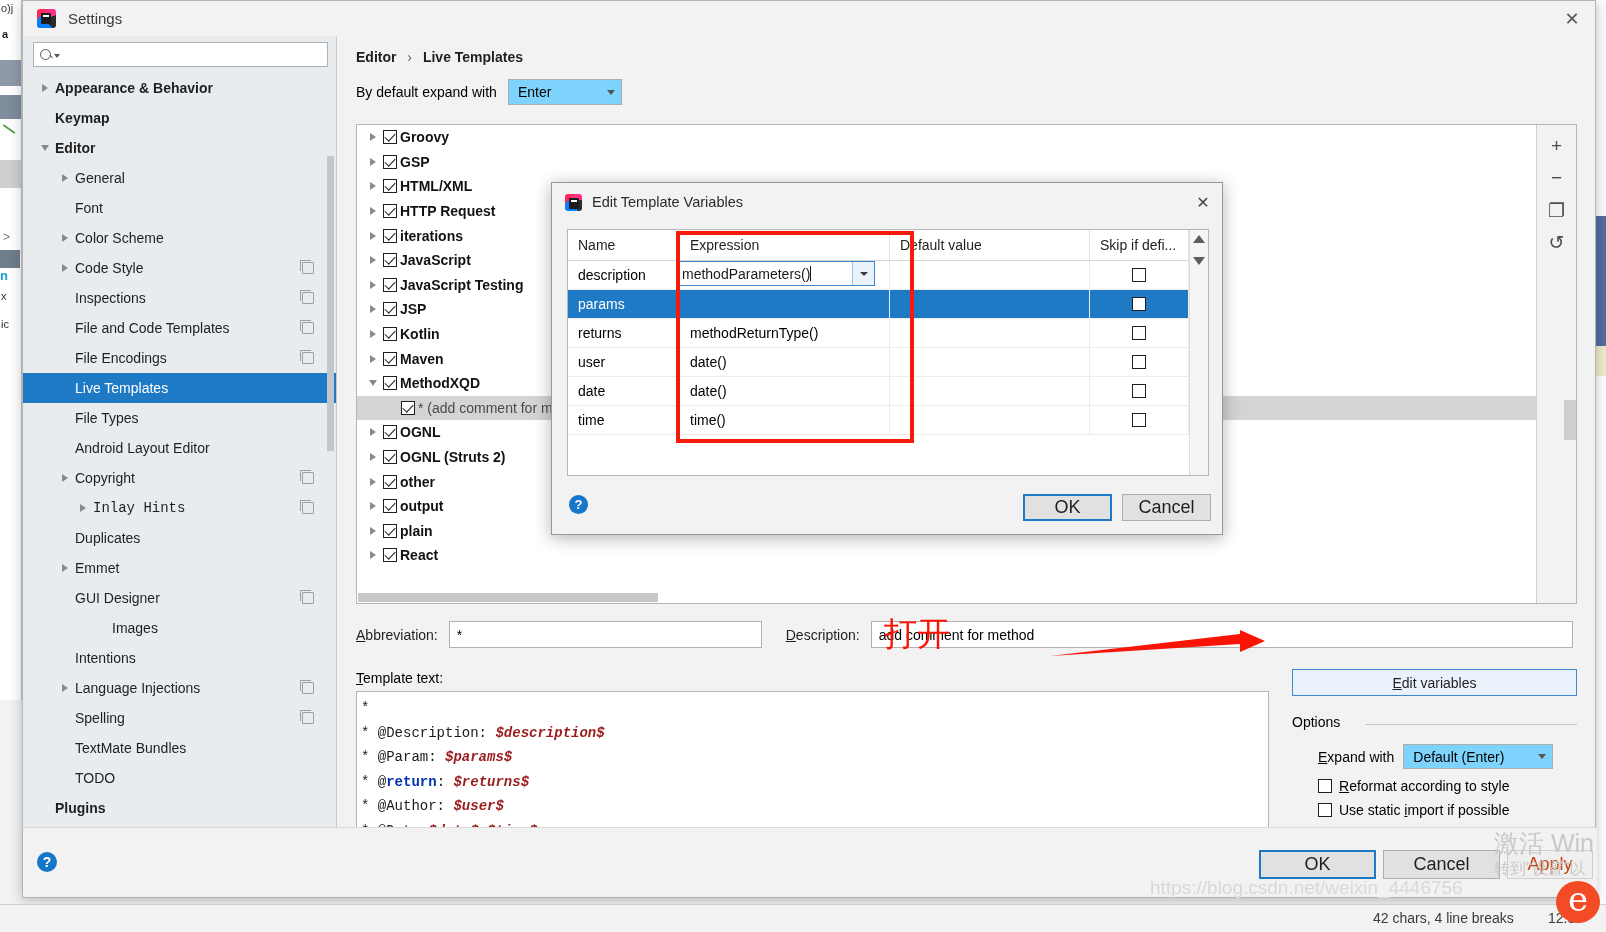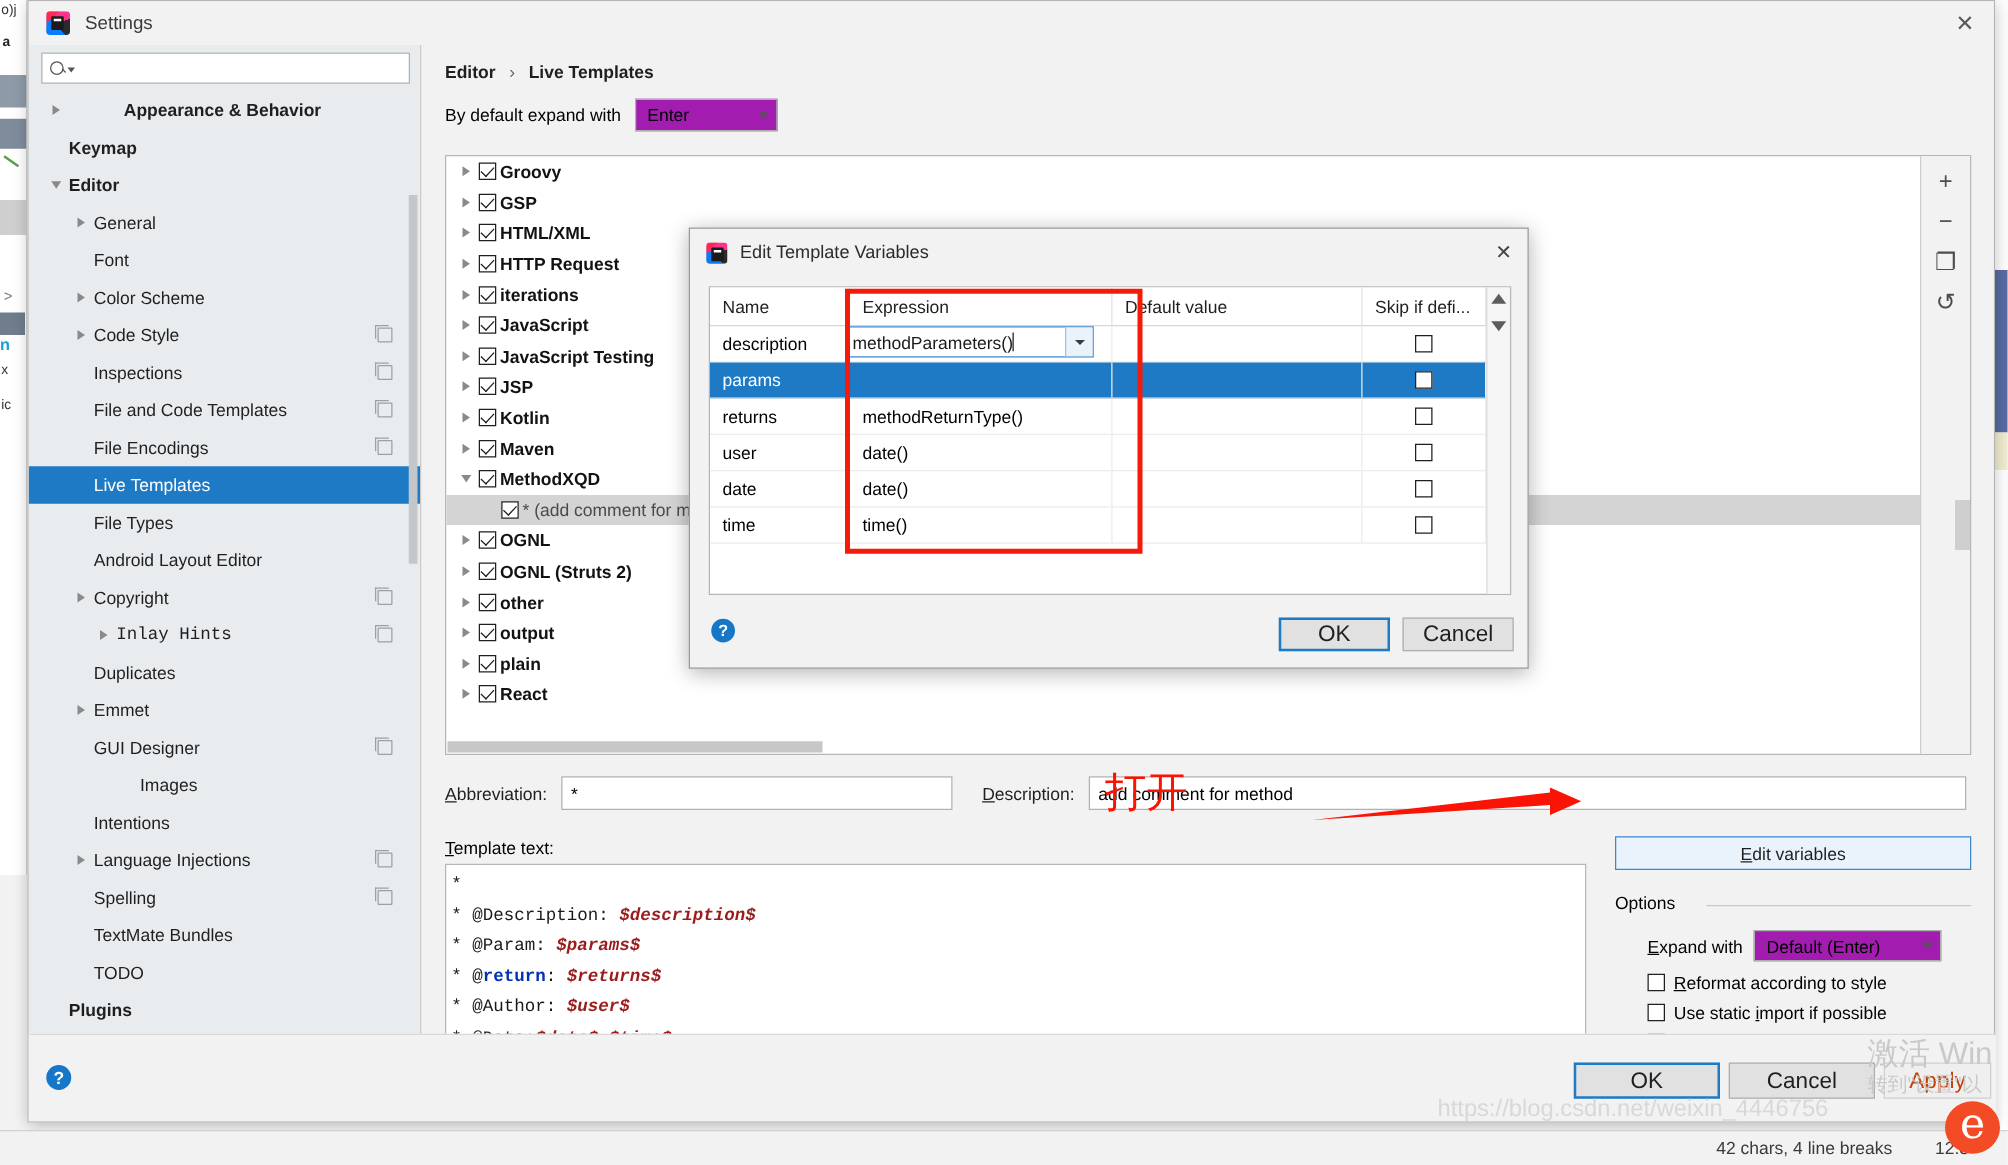--- a/index.html
+++ b/index.html
@@ -119,21 +119,21 @@
   
   #content-pane {
     position: absolute; left: 315px; top: 35px; right: 0; height: 827px;
     background: #f2f2f2;
   }
   #breadcrumb { padding: 13px 0 0 18px; font-size: 14px; font-weight: bold; color: #1f1f1f; }
   #breadcrumb .sep { font-weight: normal; color: #666; margin: 0 7px; }
 
   #expand-row { display: flex; align-items: center; padding: 14px 0 0 18px; font-size: 14px; }
   .combo {
-    height: 26px; border: 1px solid #adadad; background: #a21caf;
+    height: 26px; border: 1px solid #adadad; background: #7dd3fc;
     display: flex; align-items: center; padding: 0 6px 0 9px; margin-left: 11px;
     min-width: 114px; justify-content: space-between; font-size: 14px; cursor: pointer;
   }
   .chev-d {
     width: 0; height: 0; border-left: 4.5px solid transparent;
     border-right: 4.5px solid transparent; border-top: 5px solid #555; margin-left: 16px;
   }
 
   
   #tree-panel {
@@ -374,21 +374,21 @@
 
   <div id="nav-pane">
     <div id="search-wrap">
       <div id="search-box">
         <span class="magnifier"></span>
         <span class="mag-caret"></span>
         <input id="search-input" type="text" placeholder="" style="">
       </div>
     </div>
     <div id="nav-list">
-        <div class="nav-item bold" style="padding-left: 14px; gap: 44px;">
+        <div class="nav-item bold" style="padding-left: 14px;">
           <span class="nav-chevron">
             <span class="arrow"></span>
           </span>
           <span class="nav-label">Appearance &amp; Behavior</span>
         </div>
         <div class="nav-item bold" style="padding-left: 14px;">
           <span class="nav-chevron"></span>
           <span class="nav-label">Keymap</span>
         </div>
         <div class="nav-item bold" style="padding-left: 14px;">

